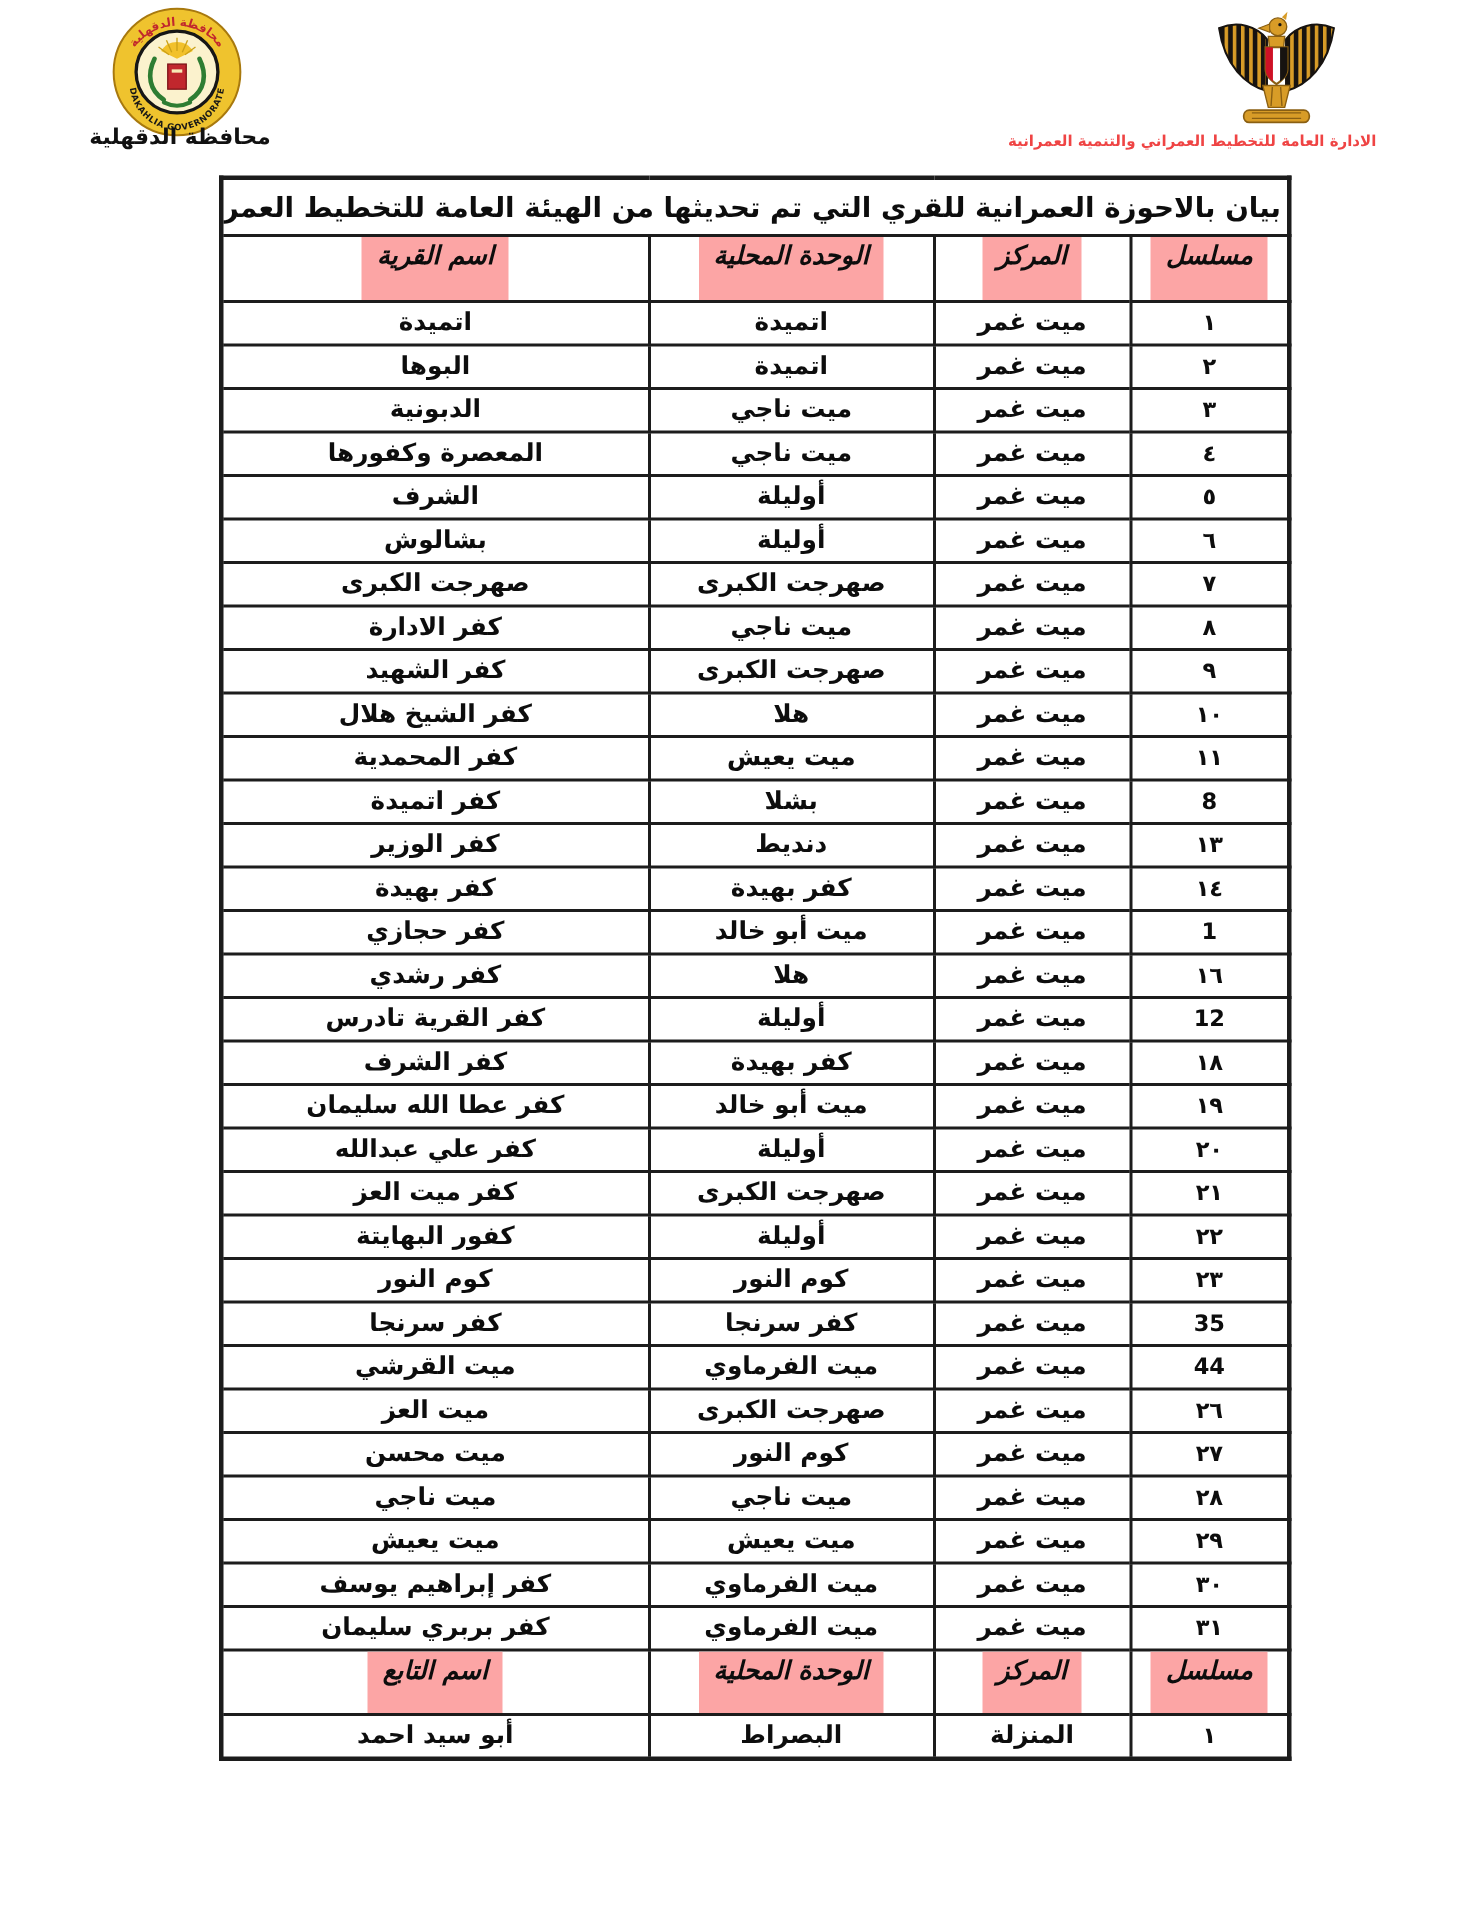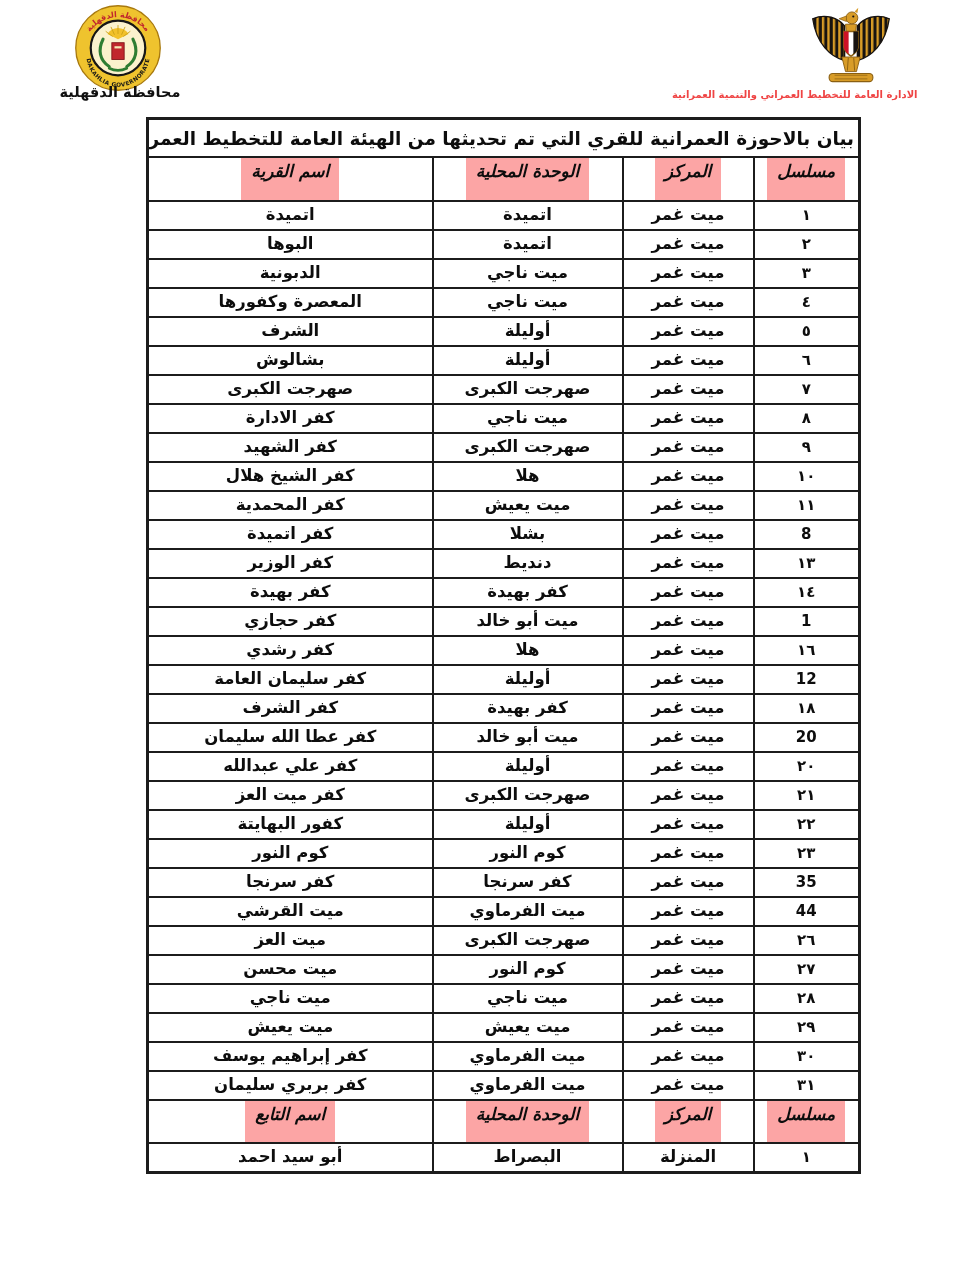--- a/index.html
+++ b/index.html
@@ -271,32 +271,32 @@
         <td class="serial">١٦</td>
         <td>ميت غمر</td>
         <td>هلا</td>
         <td>كفر رشدي</td>
       </tr>
 
       <tr class="data-row">
         <td class="serial">12</td>
         <td>ميت غمر</td>
         <td>أوليلة</td>
-        <td>كفر سليمان العامة</td>
+        <td>كفر القرية تادرس</td>
       </tr>
 
       <tr class="data-row">
         <td class="serial">١٨</td>
         <td>ميت غمر</td>
         <td>كفر بهيدة</td>
         <td>كفر الشرف</td>
       </tr>
 
       <tr class="data-row">
-        <td class="serial">20</td>
+        <td class="serial">١٩</td>
         <td>ميت غمر</td>
         <td>ميت أبو خالد</td>
         <td>كفر عطا الله سليمان</td>
       </tr>
 
       <tr class="data-row">
         <td class="serial">٢٠</td>
         <td>ميت غمر</td>
         <td>أوليلة</td>
         <td>كفر علي عبدالله</td>

